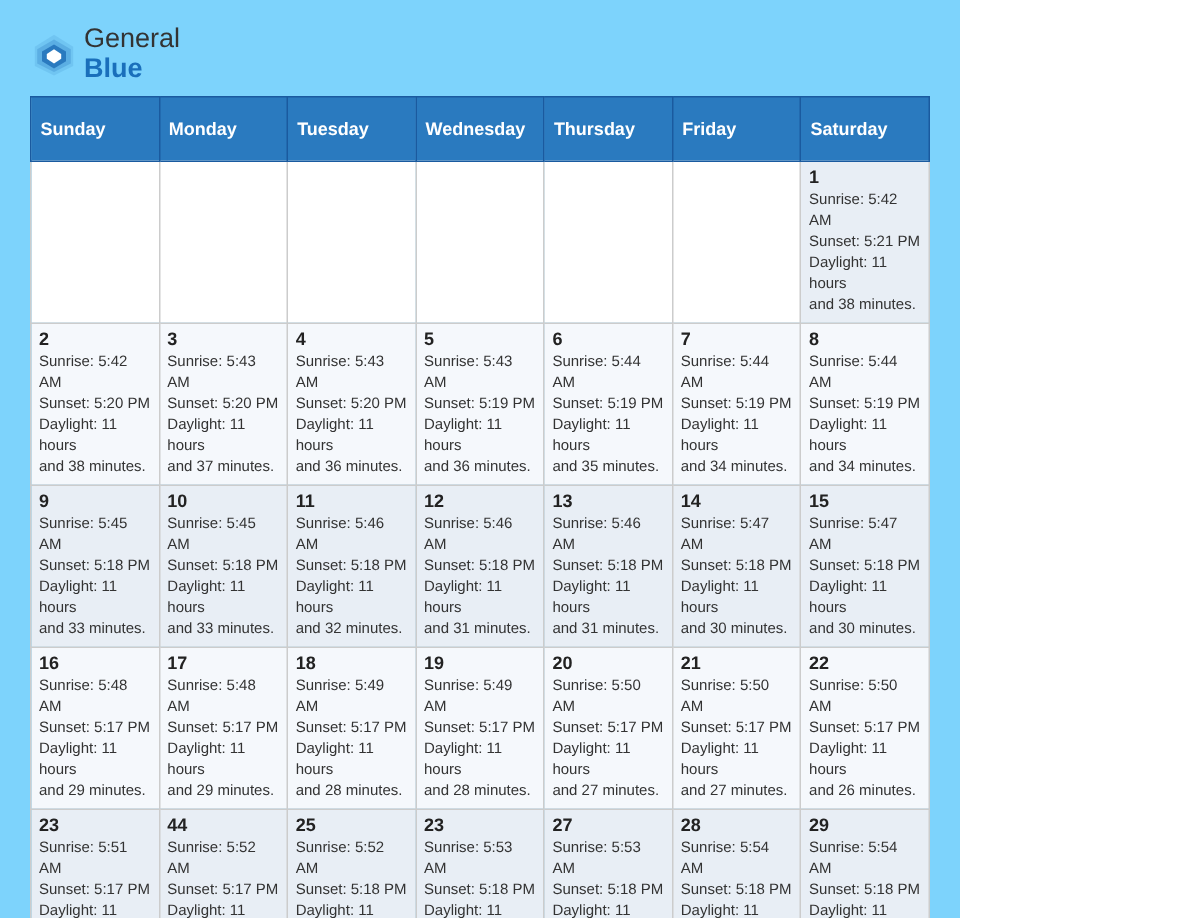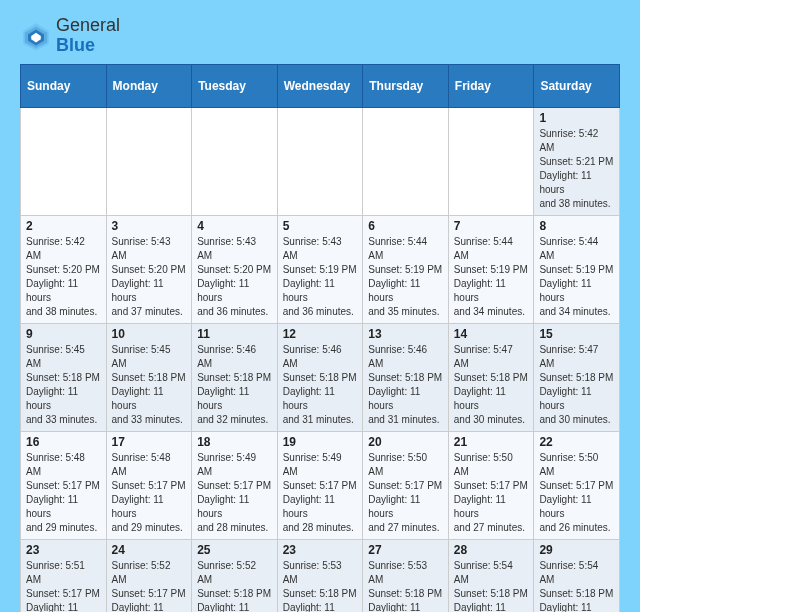--- a/index.html
+++ b/index.html
@@ -306,21 +306,21 @@
         </tr>
         <tr>
           <td>
             <span class="day-num">23</span>
             <div class="day-info" style="white-space: pre-line;">Sunrise: 5:51 AM
 Sunset: 5:17 PM
 Daylight: 11 hours
 and 26 minutes.</div>
           </td>
           <td>
-            <span class="day-num">24</span>
+            <span class="day-num">44</span>
             <div class="day-info" style="white-space: pre-line;">Sunrise: 5:52 AM
 Sunset: 5:17 PM
 Daylight: 11 hours
 and 25 minutes.</div>
           </td>
           <td>
             <span class="day-num">25</span>
             <div class="day-info" style="white-space: pre-line;">Sunrise: 5:52 AM
 Sunset: 5:18 PM
 Daylight: 11 hours

